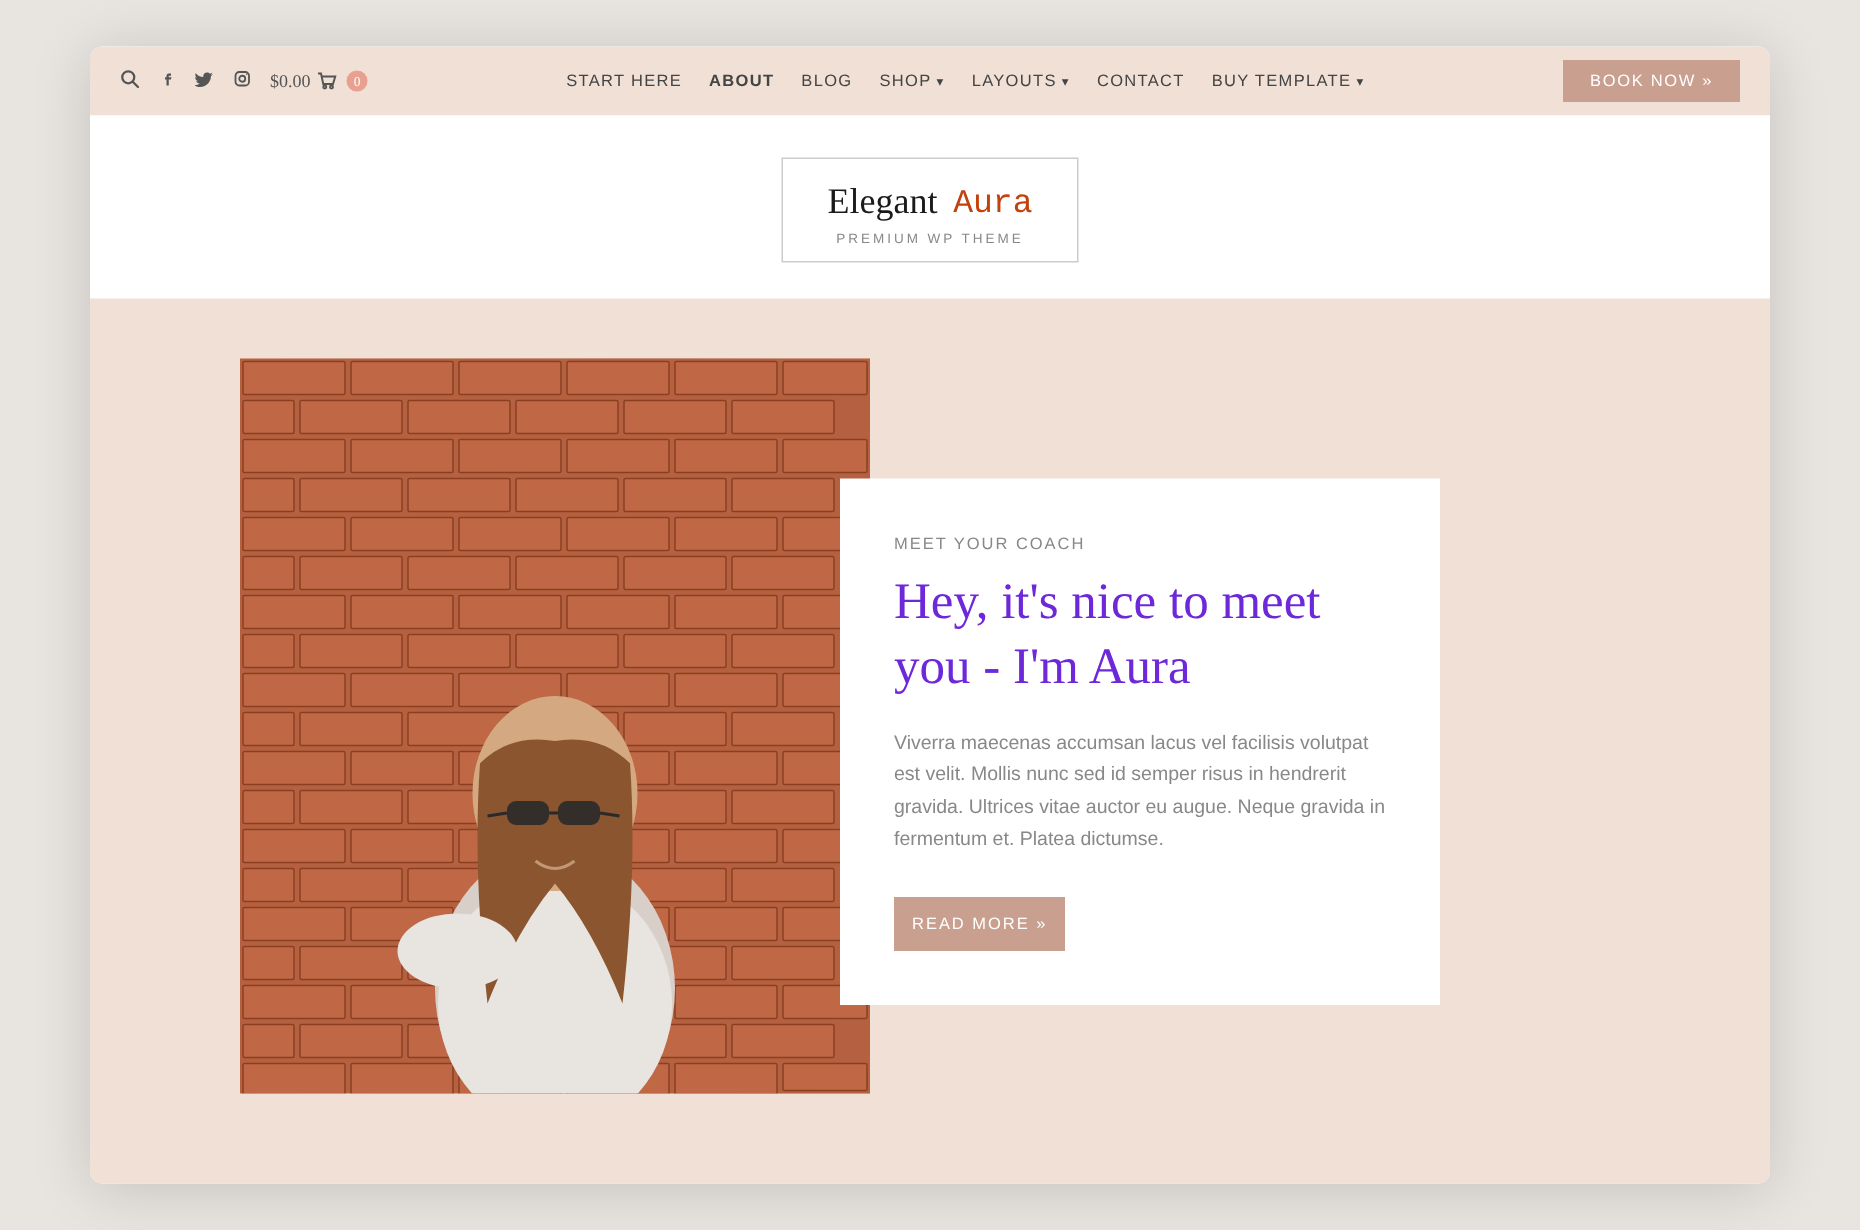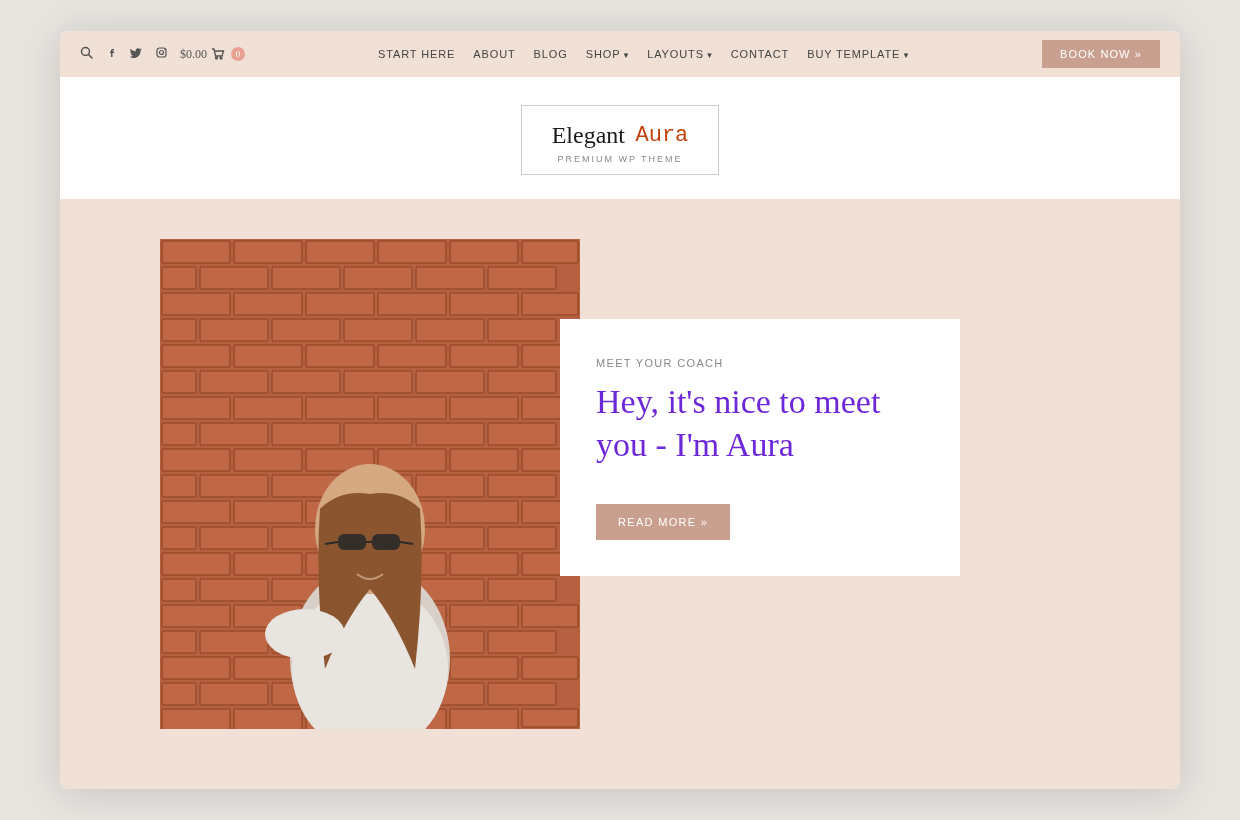--- a/index.html
+++ b/index.html
@@ -74,21 +74,21 @@
       font-size: 11px;
       letter-spacing: 0.08em;
       color: #444;
       cursor: pointer;
       font-family: Arial, sans-serif;
       font-weight: 400;
       text-transform: uppercase;
     }
 
     .nav-item.active {
-      font-weight: 400;
+      font-weight: 700;
     }
 
     .nav-item-with-arrow::after {
       content: ' ▾';
       font-size: 9px;
     }
 
     .book-now-btn {
       background: #c9a090;
       color: white;
@@ -205,31 +205,30 @@
       font-size: 13px;
       color: #888;
       line-height: 1.65;
       font-family: Arial, sans-serif;
       margin-bottom: 28px;
     }
 
     .read-more-btn {
       background: #c9a090;
       color: white;
-      padding: 12px 22px;
+      padding: 12px 12px;
       font-size: 11px;
       letter-spacing: 0.12em;
       text-transform: uppercase;
       border: none;
       cursor: pointer;
       font-family: Arial, sans-serif;
       display: inline-flex;
       align-items: center;
       gap: 8px;
-      margin-top: 20px;
     }
 
     
     .cart-icon-wrap {
       display: flex;
       align-items: center;
       gap: 4px;
       cursor: pointer;
     }
   </style>
@@ -466,19 +465,20 @@
             <ellipse cx="145" cy="395" rx="40" ry="25" fill="#e8e4e0"></ellipse>
 
             <path d="M197 335 Q210 345 223 335" stroke="#c09878" stroke-width="2" fill="none"></path>
           </svg>
         </div>
       </div>
 
       <div class="info-card">
         <div class="meet-label">MEET YOUR COACH</div>
         <h2 class="headline">Hey, it's nice to meet you - I'm Aura</h2>
+        <p class="body-text">Viverra maecenas accumsan lacus vel facilisis volutpat est velit. Mollis nunc sed id semper risus in hendrerit gravida. Ultrices vitae auctor eu augue. Neque gravida in fermentum et. Platea dictumse.</p>
         <button class="read-more-btn">READ MORE »</button>
       </div>
 
     </div>
   </div>
 
 </div>
 
 </body></html>

